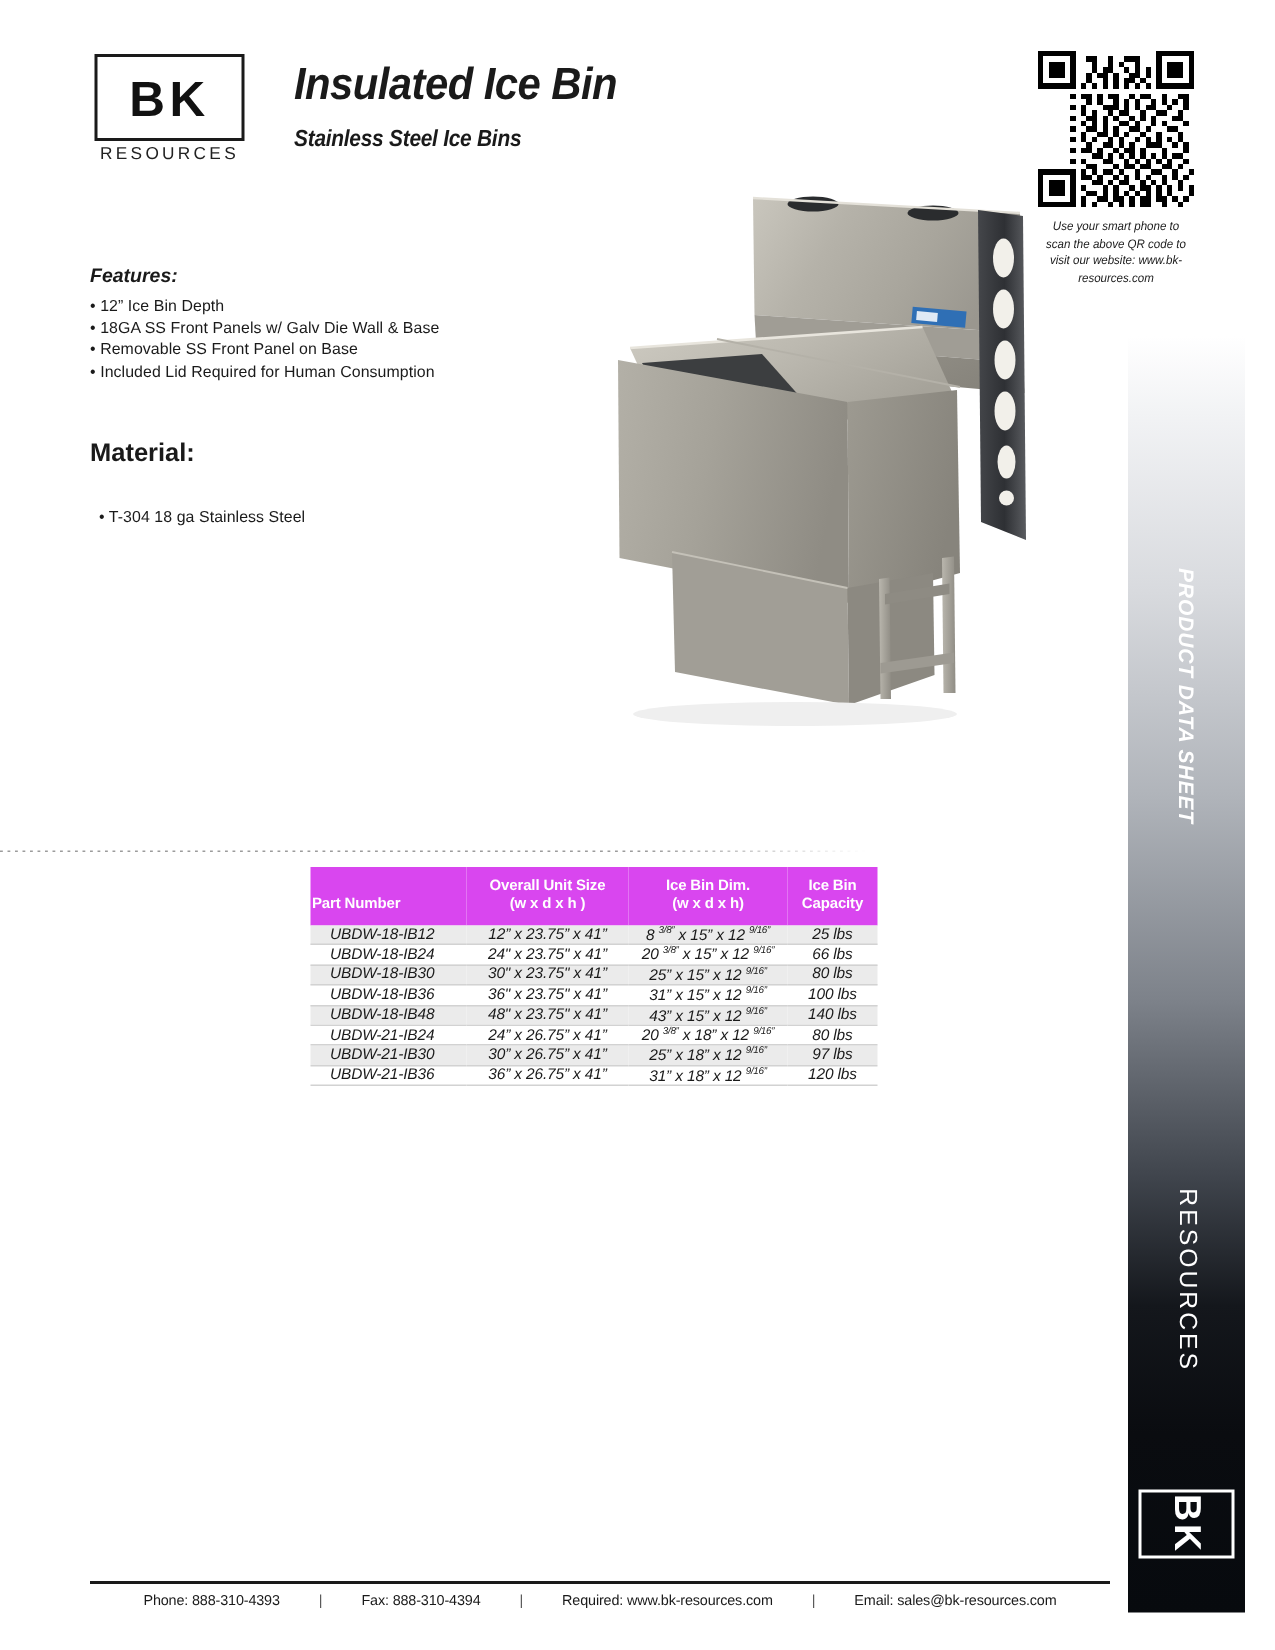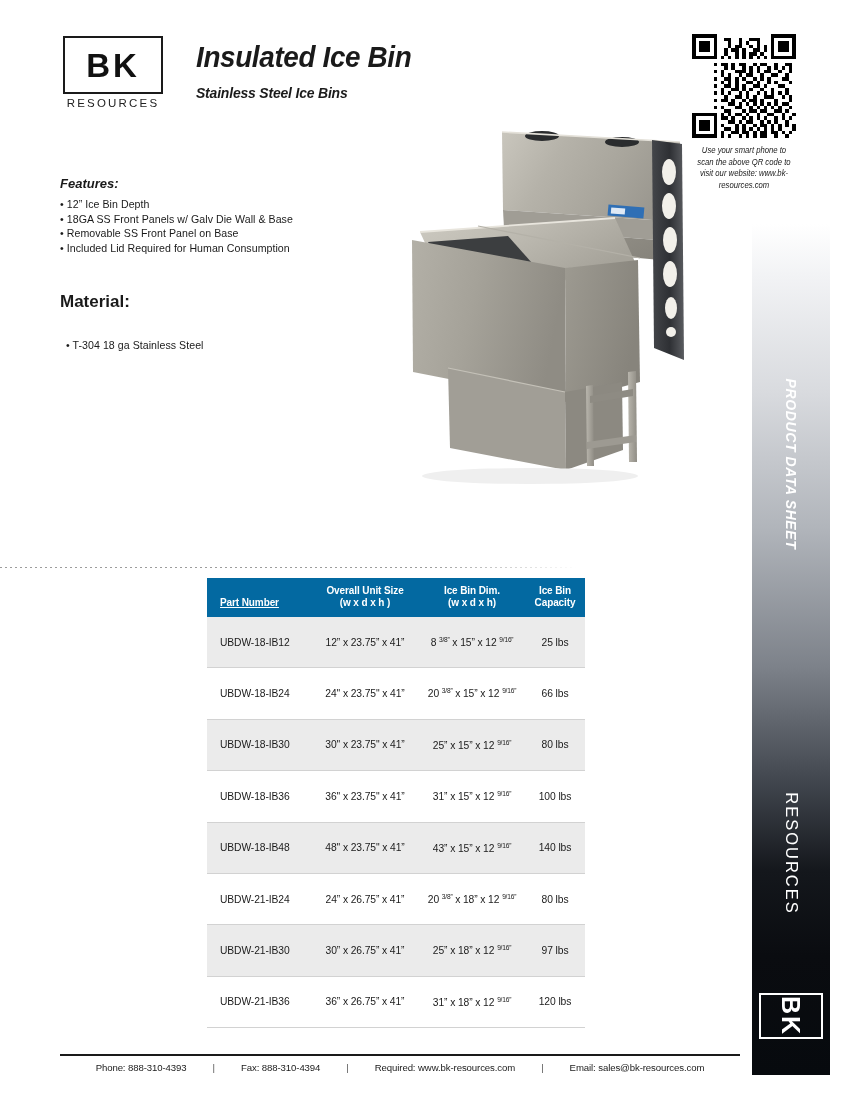--- a/index.html
+++ b/index.html
@@ -87,35 +87,35 @@
     position:absolute; left:430px; top:565px; width:160px; height:6px;
     background:linear-gradient(to right,rgba(255,255,255,0),#fff 92%);
   }
 
   
   #spec-table {
     position:absolute; left:207px; top:578px; width:378px;
     border-collapse:collapse;
   }
   #spec-table th {
-    background:#0369a1; color:#ffffff;
+    background:#d946ef; color:#ffffff;
     font-size:10px; font-weight:bold; line-height:12.4px;
     padding:7px 2px 7px 2px; vertical-align:bottom;
     letter-spacing:-0.1px;
   }
   #spec-table th .hl2 { display:block; }
   #spec-table td {
     font-size:10.3px; color:#1a1a1a; text-align:center;
-    padding:19px 2px; border-bottom:1px solid #d2d2d2;
-    letter-spacing:-0.1px; white-space:nowrap;
+    padding:0 2px; border-bottom:1px solid #d2d2d2;
+    letter-spacing:-0.1px; white-space:nowrap;font-style:italic;
   }
   #spec-table tbody tr:nth-child(odd)  td { background:#ebebeb; }
   #spec-table tbody tr:nth-child(even) td { background:#ffffff; }
   #spec-table td.part { text-align:left; padding-left:13px; }
-  #spec-table th.part { text-align:left; padding-left:13px;text-decoration:underline; }
+  #spec-table th.part { text-align:left; padding-left:1px; }
   .col-part { width:104px; }
   .col-overall { width:108px; }
   .col-bin { width:106px; }
   .col-cap { width:60px; }
   sup { font-size:6.6px; vertical-align:super; letter-spacing:-0.2px; }
 
   
   #sidebar {
     position:absolute; left:752px; top:224px; width:78px; height:851px;
     background:linear-gradient(to bottom,

